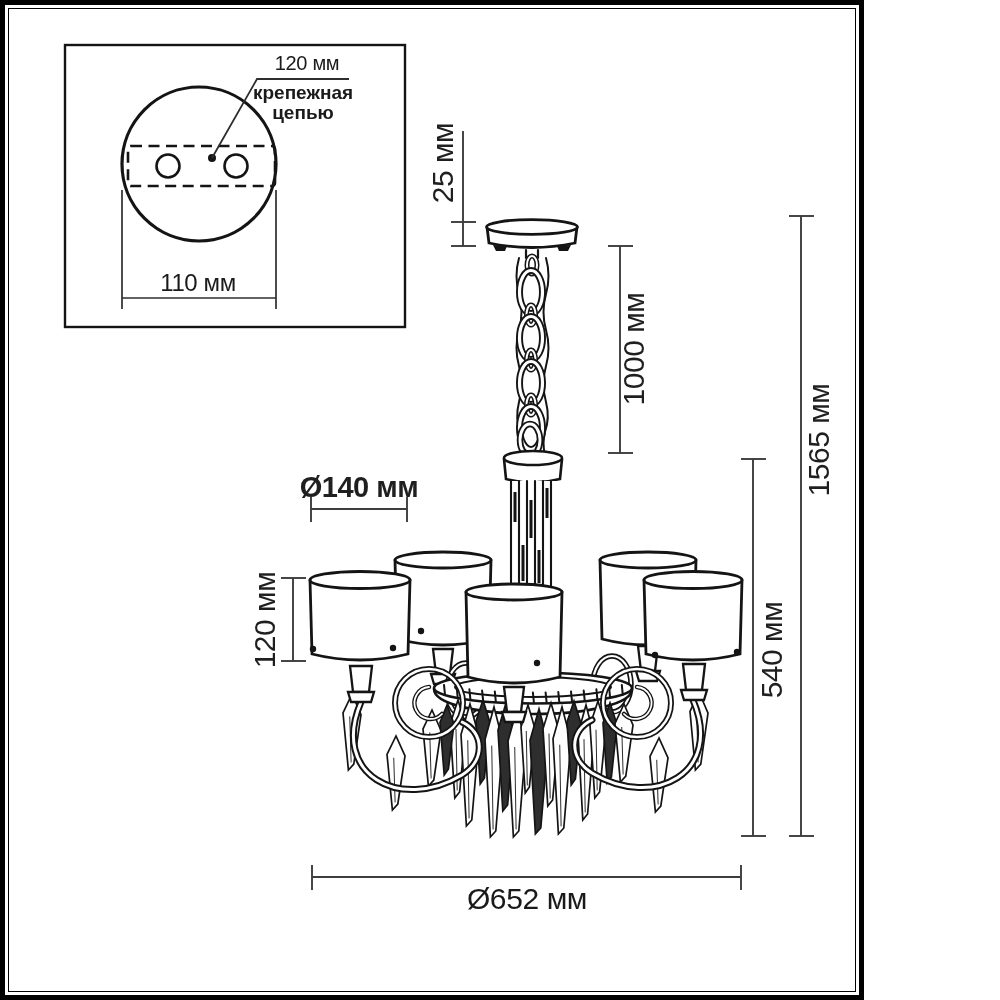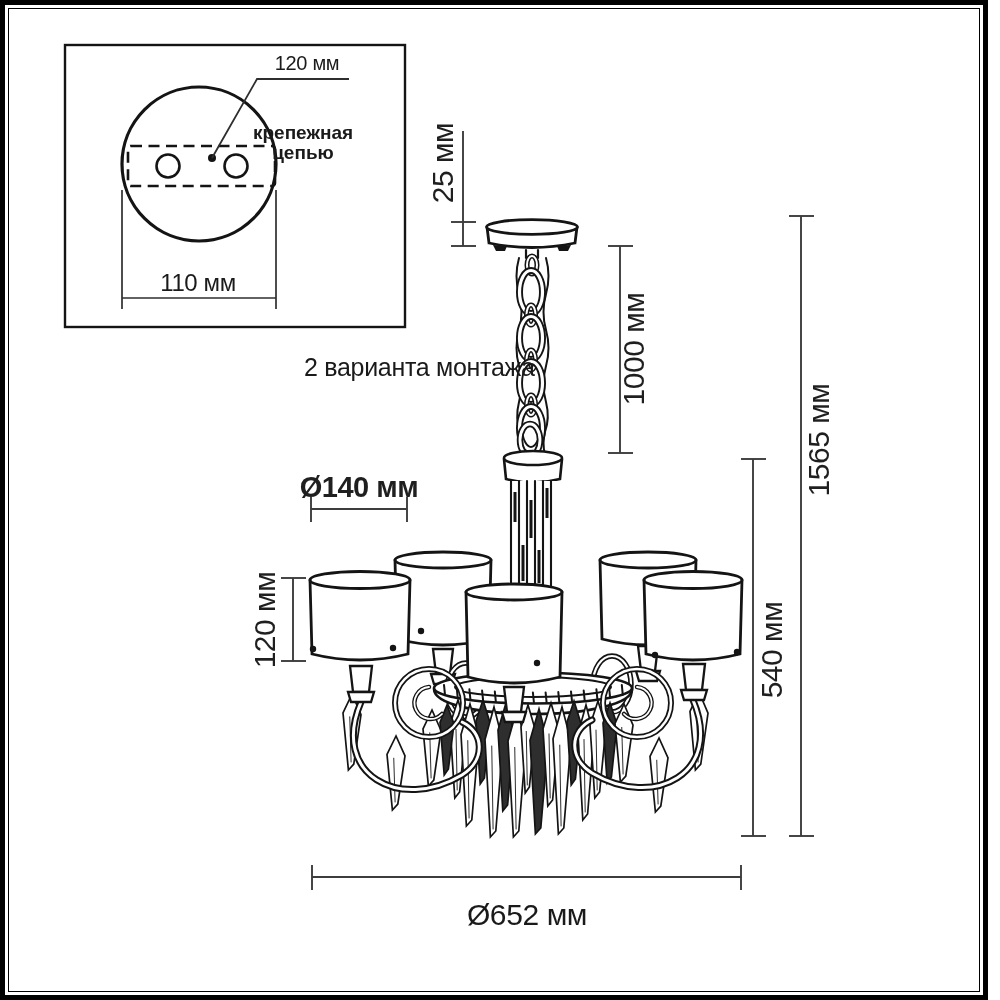--- a/index.html
+++ b/index.html
@@ -1,26 +1,26 @@
 <!DOCTYPE html>
 <html><head>
 <meta charset="utf-8">
 <style>
   html,body{margin:0;padding:0;background:#fff;}
-  #stage{position:relative;width:988px;height:1000px;background:#fff;overflow:hidden;
+  #stage{position:relative;width:864px;height:1000px;background:#fff;overflow:hidden;
          font-family:"Liberation Sans", sans-serif;color:#1a1a1a;}
   .outer-frame{position:absolute;inset:0;border:5px solid #000;pointer-events:none;}
   .inner-frame{position:absolute;left:8px;top:8px;right:8px;bottom:8px;border:1.6px solid #000;pointer-events:none;}
   svg{position:absolute;left:0;top:0;}
   .lbl{position:absolute;white-space:nowrap;transform:translate(-50%,-50%);line-height:1.05;}
   .lbl.rot{transform:translate(-50%,-50%) rotate(-90deg);}
   .dim{font-size:30px;letter-spacing:-0.5px;color:#1f1f1f;}
   .note-block{position:absolute;font-size:25px;line-height:31px;letter-spacing:-0.3px;text-align:left;}
   .inset-small{font-size:20px;letter-spacing:-0.3px;}
-  .inset-plate{position:absolute;font-size:19px;font-weight:600;line-height:20px;text-align:center;transform:translate(-50%,-50%);margin-top:40px;}
+  .inset-plate{position:absolute;font-size:19px;font-weight:600;line-height:20px;text-align:center;transform:translate(-50%,-50%);}
   .inset-dim{font-size:24px;letter-spacing:-0.4px;}
   .big-dim{font-size:30px;letter-spacing:-0.4px;}
 </style>
 </head>
 <body>
 
 <div id="stage">
 
   <svg width="1000" height="1000" viewBox="0 0 1000 1000">
 
@@ -255,26 +255,25 @@
   </svg>
 
   <div class="lbl inset-small" style="left:307px;top:63px;">120 мм</div>
   <div class="inset-plate" style="left:303px;top:103px;">
     <div>крепежная</div>
     <div>цепью</div>
   </div>
   <div class="lbl inset-dim" style="left:198px;top:283px;">110 мм</div>
 
   <div class="note-block" style="left:304px;top:352px;">
-    <div>2 варианта монтажа</div>
   </div>
 
   <div class="lbl rot dim" style="left:443px;top:163px;">25 мм</div>
   <div class="lbl rot dim" style="left:634px;top:349px;">1000 мм</div>
   <div class="lbl rot dim" style="left:819px;top:440px;">1565 мм</div>
   <div class="lbl rot dim" style="left:772px;top:650px;">540 мм</div>
   <div class="lbl dim" style="left:359px;top:487px;font-size:29px;font-weight:bold;">Ø140 мм</div>
   <div class="lbl rot dim" style="left:265px;top:620px;">120 мм</div>
-  <div class="lbl big-dim" style="left:527px;top:899px;margin-top:16px;">Ø652 мм</div>
+  <div class="lbl big-dim" style="left:527px;top:899px;">Ø652 мм</div>
 
   <div class="inner-frame"></div>
   <div class="outer-frame"></div>
 </div>
 
 </body></html>

